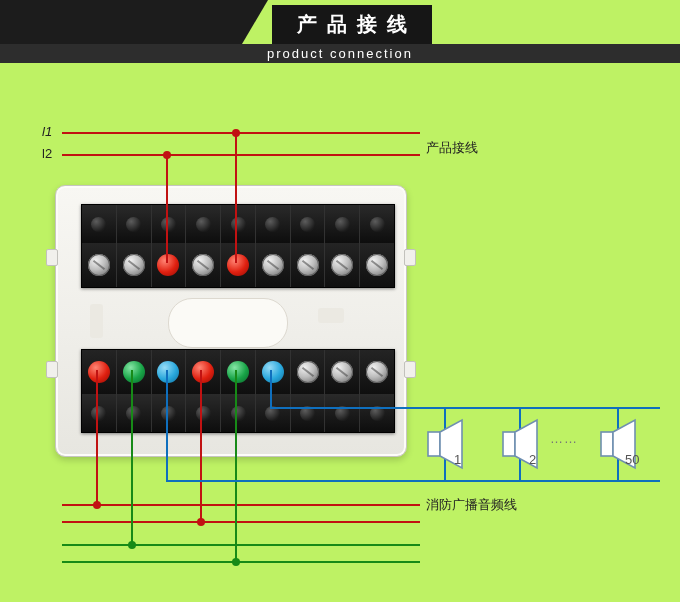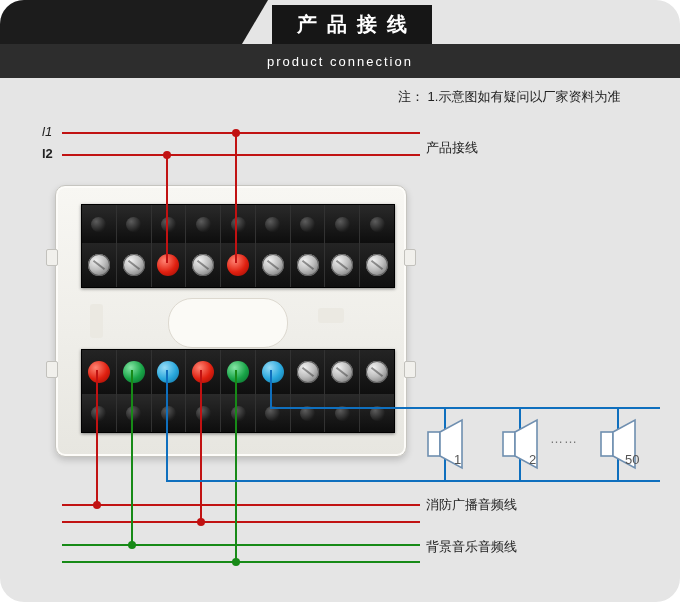--- a/index.html
+++ b/index.html
@@ -1,33 +1,33 @@
 <!DOCTYPE html>
 <html><head>
 <meta charset="utf-8">
 <style>
   html,body{margin:0;padding:0;background:#fff;}
   body{font-family:"Liberation Sans", sans-serif;}
-  .stage{position:relative;width:680px;height:602px;background:#e5e5e5;overflow:hidden;border-radius:24px;}
+  .stage{position:relative;width:680px;height:602px;background:#bef264;overflow:hidden;}
 
   
   .hdr-corner{position:absolute;left:0;top:0;width:268px;height:44px;background:#1c1c1c;
     clip-path:polygon(0 0,100% 0,calc(100% - 26px) 100%,0 100%);}
   .hdr-title{position:absolute;left:272px;top:5px;width:160px;height:39px;background:#161616;
     color:#fff;display:flex;align-items:center;justify-content:center;
     font-size:20px;font-weight:600;letter-spacing:10px;padding-left:10px;box-sizing:border-box;}
-  .hdr-band{position:absolute;left:0;top:44px;width:680px;height:34px;background:#2d2d2d;
+  .hdr-band{position:absolute;left:0;top:44px;width:680px;height:19px;background:#2d2d2d;
     color:#fff;display:flex;align-items:center;justify-content:center;
     font-size:13px;letter-spacing:2px;}
 
   
   .lbl{position:absolute;font-size:13px;color:#222;z-index:6;white-space:nowrap;}
   .lbl-note{left:398px;top:88px;}
   .lbl-l1{left:42px;top:124px;font-style:italic;}
-  .lbl-l2{left:42px;top:146px;font-weight:bold;}
+  .lbl-l2{left:42px;top:146px;}
   .lbl-loop{left:426px;top:139px;}
   .lbl-fire{left:426px;top:496px;}
   .lbl-bgm{left:426px;top:538px;}
   .lbl-spk{color:#555;}
   .spk-1{left:454px;top:452px;} .spk-2{left:529px;top:452px;} .spk-30{left:625px;top:452px;}
   .lbl-ellipsis{left:550px;top:431px;color:#777;letter-spacing:1px;}
 
   
   .device{position:absolute;left:55px;top:185px;width:350px;height:270px;z-index:1;
     background:linear-gradient(180deg,#f8f7f3 0%,#efeee9 55%,#e7e6e0 100%);
@@ -74,28 +74,26 @@
 </style>
 </head>
 <body>
 
 <div class="stage">
 
   <div class="hdr-corner"></div>
   <div class="hdr-title">产品接线</div>
   <div class="hdr-band">product connection</div>
 
-  <div class="lbl lbl-note">注： 1.示意图如有疑问以厂家资料为准</div>
 
   <div class="lbl lbl-l1">l1</div>
   <div class="lbl lbl-l2">l2</div>
   <div class="lbl lbl-loop">产品接线</div>
 
   <div class="lbl lbl-fire">消防广播音频线</div>
-  <div class="lbl lbl-bgm">背景音乐音频线</div>
 
   <div class="lbl lbl-spk spk-1">1</div>
   <div class="lbl lbl-spk spk-2">2</div>
   <div class="lbl lbl-spk spk-30">50</div>
   <div class="lbl lbl-ellipsis">……</div>
 
   <div class="device">
     <div class="tab tab-l1"></div>
     <div class="tab tab-l2"></div>
     <div class="tab tab-r1"></div>

